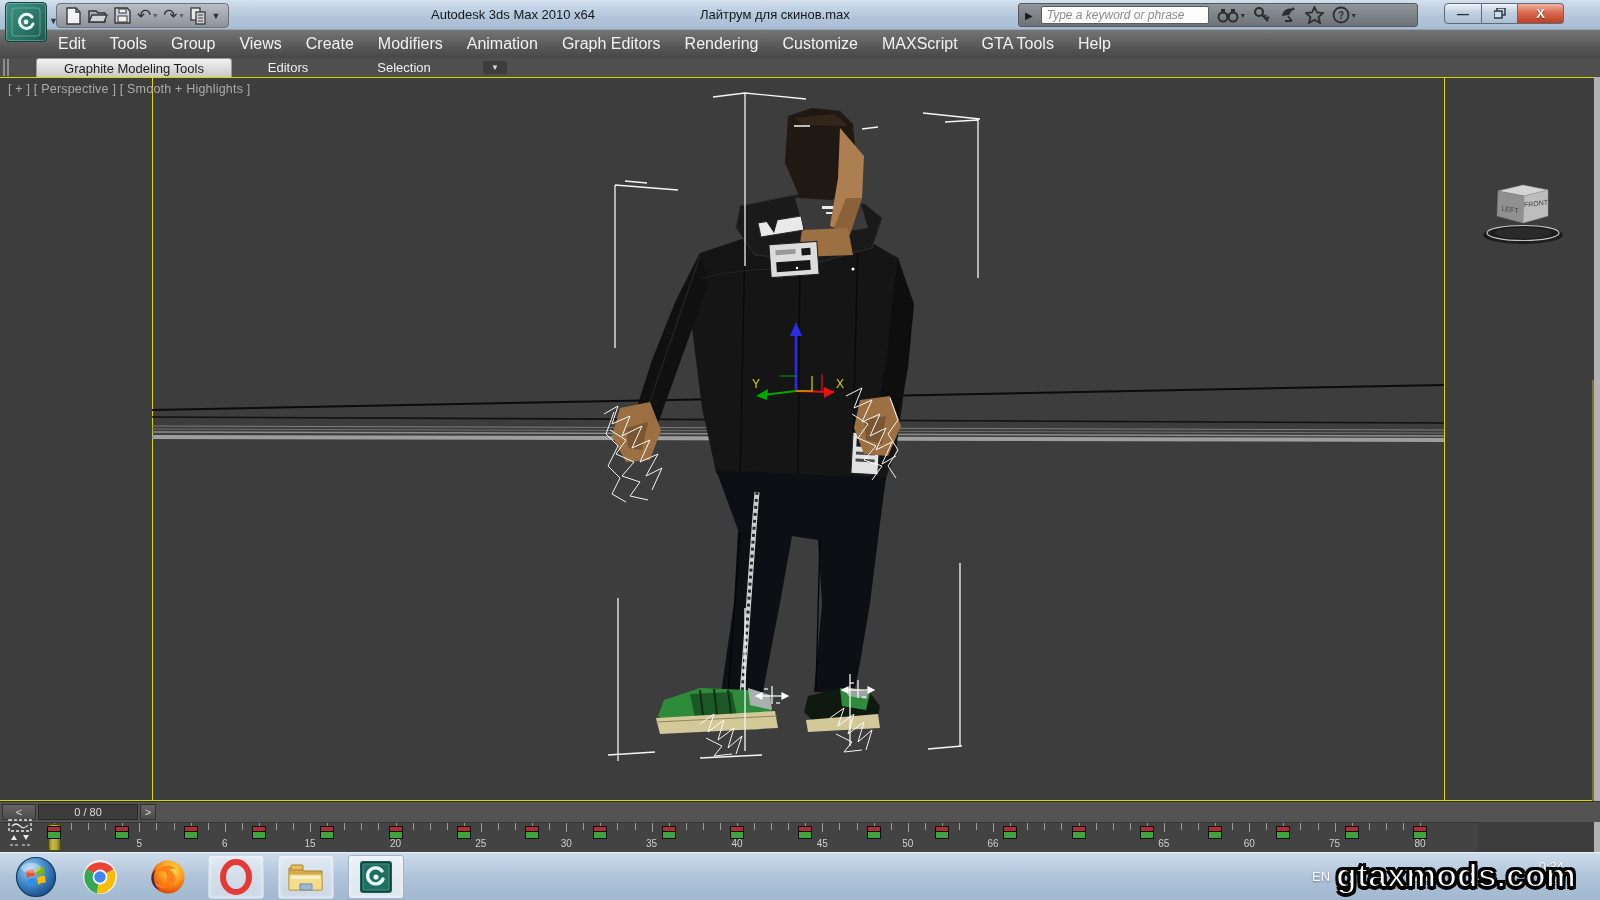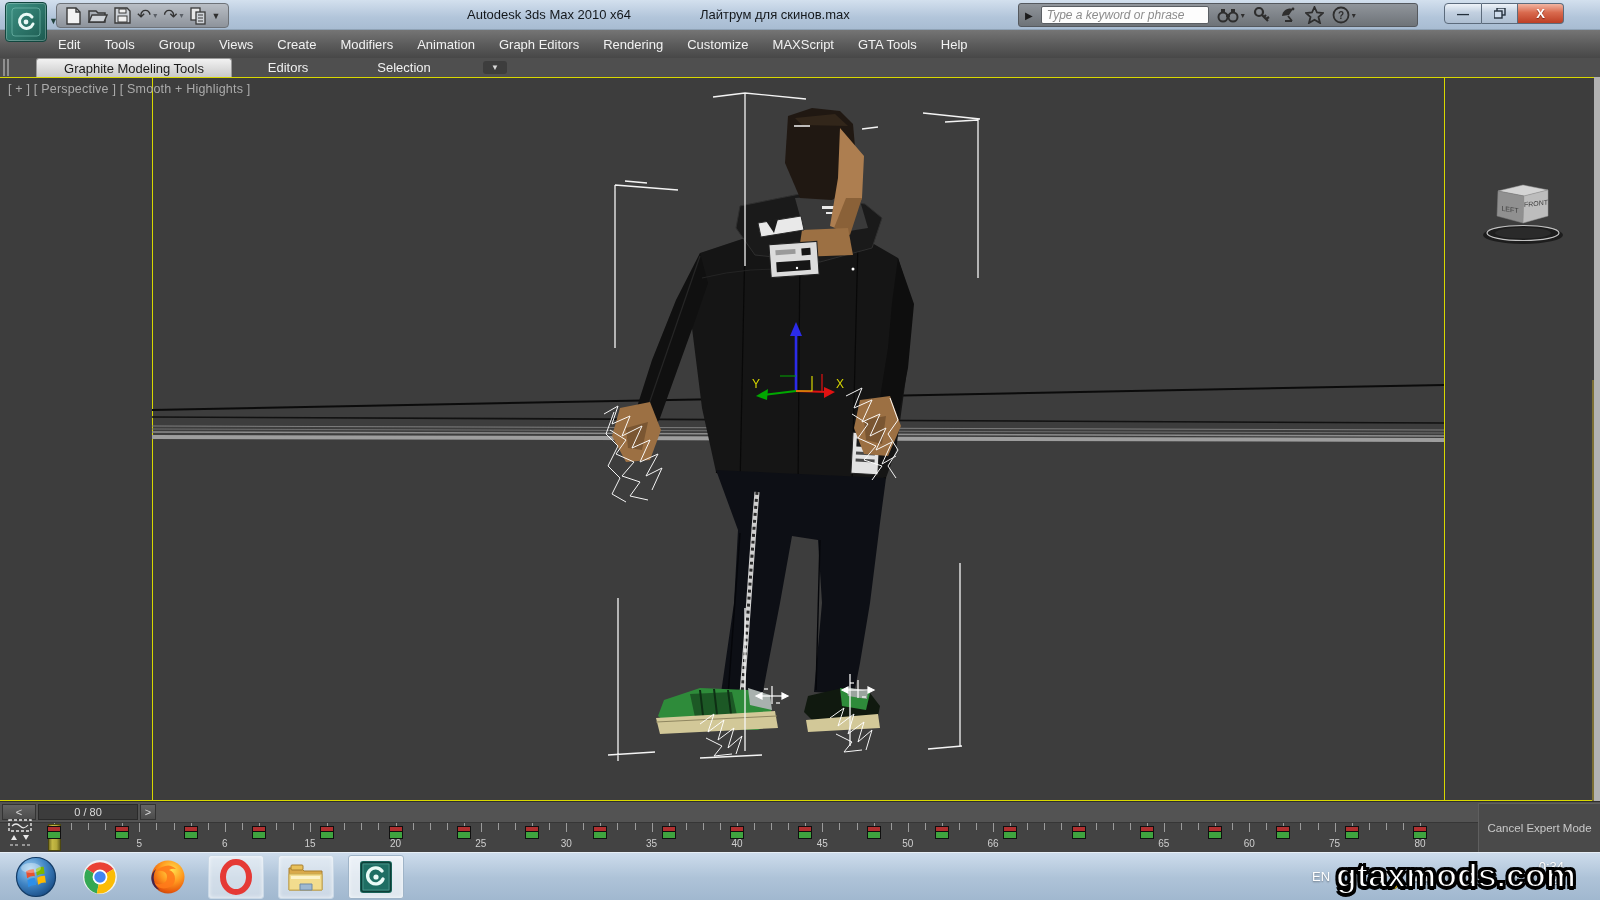--- a/index.html
+++ b/index.html
@@ -31,21 +31,21 @@
   .wbtn.min{width:38px;border-radius:4px 0 0 4px;}
   .wbtn.max{width:36px;border-left:none;}
   .wbtn.close{width:46px;border-left:none;border-radius:0 4px 4px 0;
     background:linear-gradient(#f2b5a2,#d96a4e 45%,#bd3f25);}
   .wbtn .glyph{font-size:12px;color:#24303c;font-weight:bold;line-height:1;}
   .wbtn.close .glyph{color:#fff;text-shadow:0 1px 1px #7a2413;font-size:13px;}
 
   
   .menubar{position:absolute;left:0;top:30px;width:1600px;height:28px;
     background:linear-gradient(#757575,#5a5a5a 55%,#474747);display:flex;align-items:center;padding-left:46px;}
-  .menu-item{color:#f2f2f2;font-size:13px;padding:12px 12px;height:100%;display:flex;align-items:center;cursor:default;}
+  .menu-item{color:#f2f2f2;font-size:16px;padding:12px 12px;height:100%;display:flex;align-items:center;cursor:default;}
 
   
   .ribbontabs{position:absolute;left:0;top:58px;width:1600px;height:19px;background:#4f4f4f;}
   .grip{position:absolute;left:3px;top:1px;width:6px;height:17px;
     border-left:2px solid #8f8f8f;border-right:2px solid #8f8f8f;}
   .rtab{position:absolute;top:0;height:19px;display:flex;align-items:center;justify-content:center;
     font-size:13px;color:#f0f0f0;}
   .rtab.active{background:linear-gradient(#f2f2f2,#c9c9c9);color:#1b1b1b;border-radius:3px 3px 0 0;
     border:1px solid #9a9a9a;border-bottom:none;}
   .rtab-caret{position:absolute;left:483px;top:3px;width:24px;height:13px;border-radius:3px;
@@ -100,21 +100,21 @@
   .watermark{position:absolute;left:1336px;top:856px;font-size:34px;font-weight:bold;color:#fff;
     letter-spacing:0px;z-index:40;-webkit-text-stroke:2px #000;
     text-shadow:2px 2px 0 #000,-2px 2px 0 #000,2px -2px 0 #000,-2px -2px 0 #000,0 3px 0 #000;}
 </style>
 </head>
 <body>
 
 <div id="stage">
 
   <div class="titlebar">
-    <div class="title-text" style="left:467px">Autodesk 3ds Max  2010 x64</div>
+    <div class="title-text" style="left:431px">Autodesk 3ds Max  2010 x64</div>
     <div class="title-text" style="left:700px">Лайтрум для скинов.max</div>
 
     <div class="infocenter">
       <span class="ic-arrow">▶</span>
       <input class="ic-input" placeholder="Type a keyword or phrase" style="">
       <span class="ic-ico">
         <svg width="22" height="16" viewBox="0 0 22 16">
             <circle cx="6" cy="10" r="4.5" fill="none" stroke="#2e2e2e" stroke-width="2"></circle>
             <circle cx="16" cy="10" r="4.5" fill="none" stroke="#2e2e2e" stroke-width="2"></circle>
             <rect x="9" y="7" width="4" height="3" fill="#2e2e2e"></rect>
@@ -570,23 +570,20 @@
       <div class="key" style="left: 1344.7px;">
         <div class="k-red" style="background: rgb(176, 48, 48);"></div>
         <div class="k-green" style="background: rgb(63, 163, 63);"></div>
       </div>
       <div class="key" style="left: 1413px;">
         <div class="k-red" style="background: rgb(176, 48, 48);"></div>
         <div class="k-green" style="background: rgb(63, 163, 63);"></div>
       </div>
     </div>
 
-  <div class="expert">
-    <span>Cancel Expert Mode</span>
-  </div>
 
   <div class="taskbar">
 
     <div class="tb-slot" style="left:10px;width:52px">
       <svg width="42" height="42" viewBox="0 0 42 42">
         <defs>
             <radialGradient id="orb" cx="35%" cy="30%" r="75%">
           <stop offset="0%" stop-color="#9fd0f2"></stop>
               <stop offset="55%" stop-color="#3f84c4"></stop>
               <stop offset="100%" stop-color="#1b4e86"></stop>

